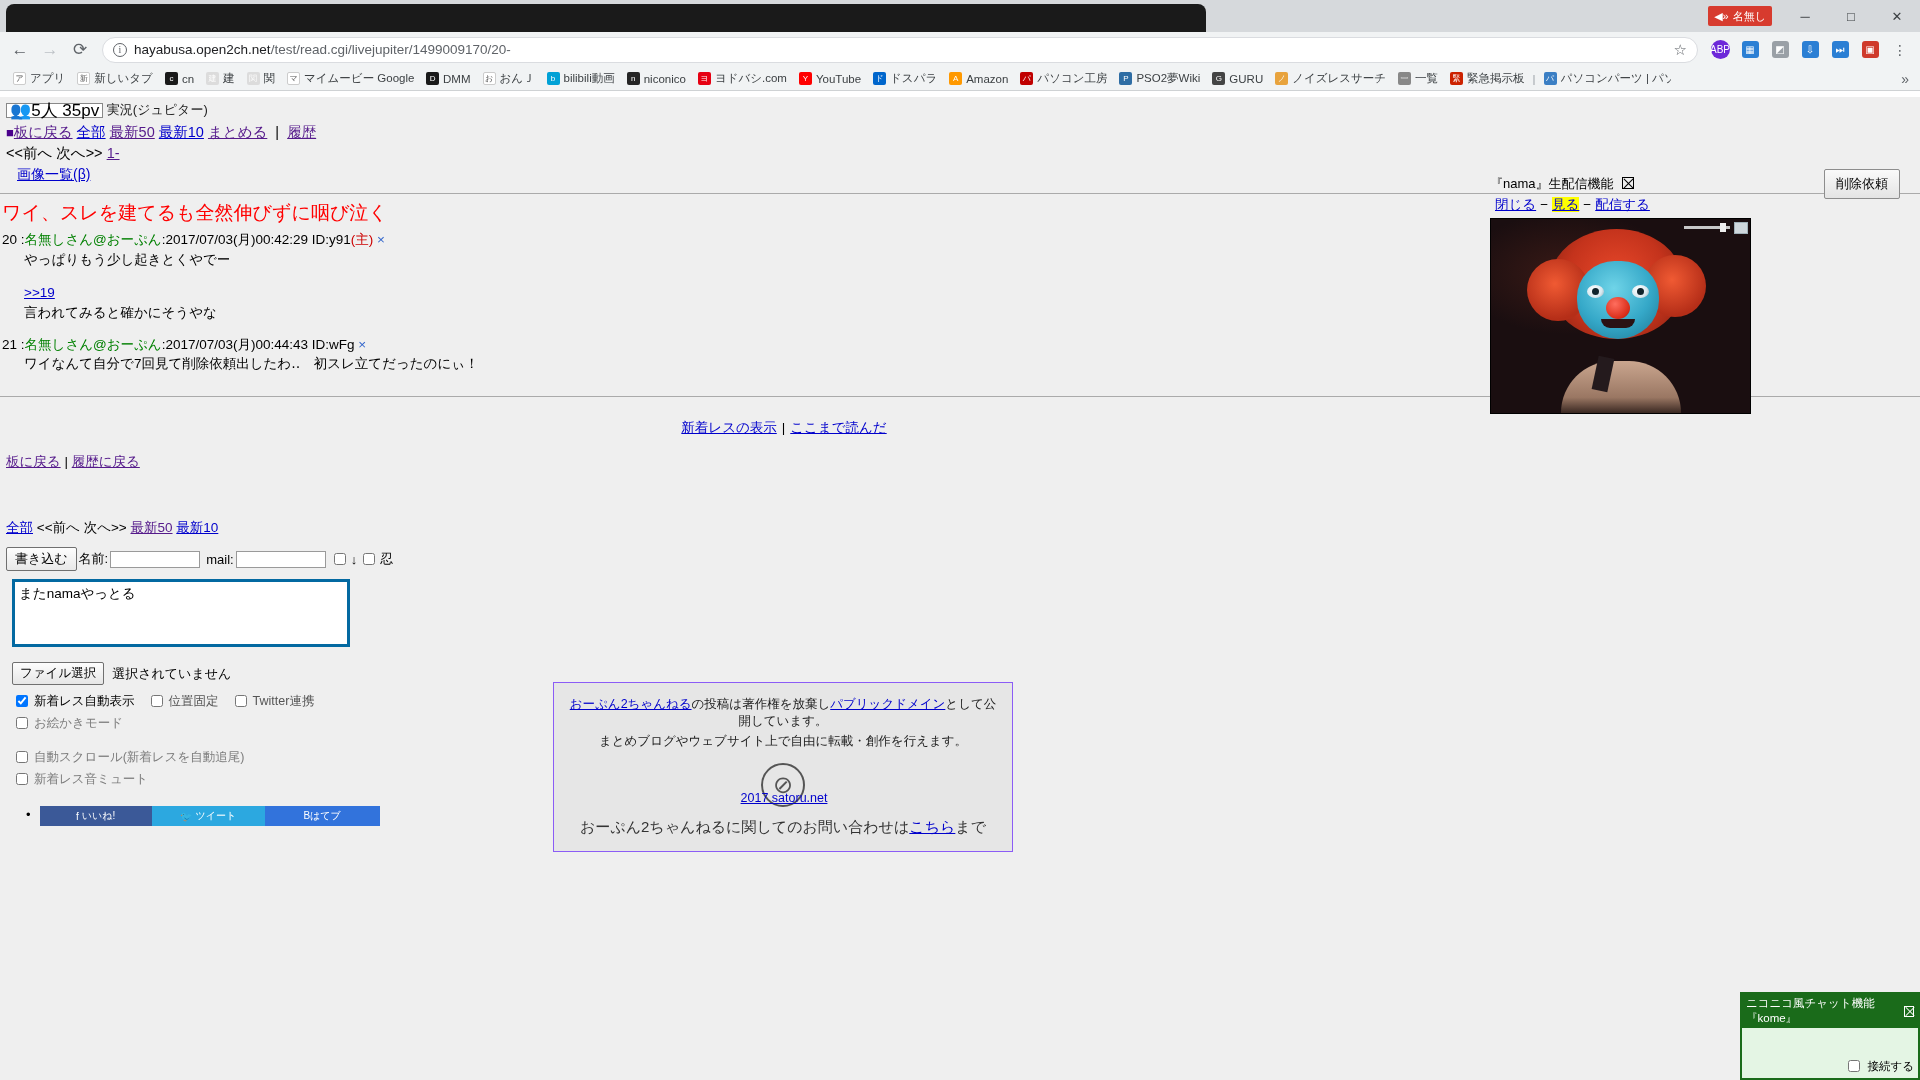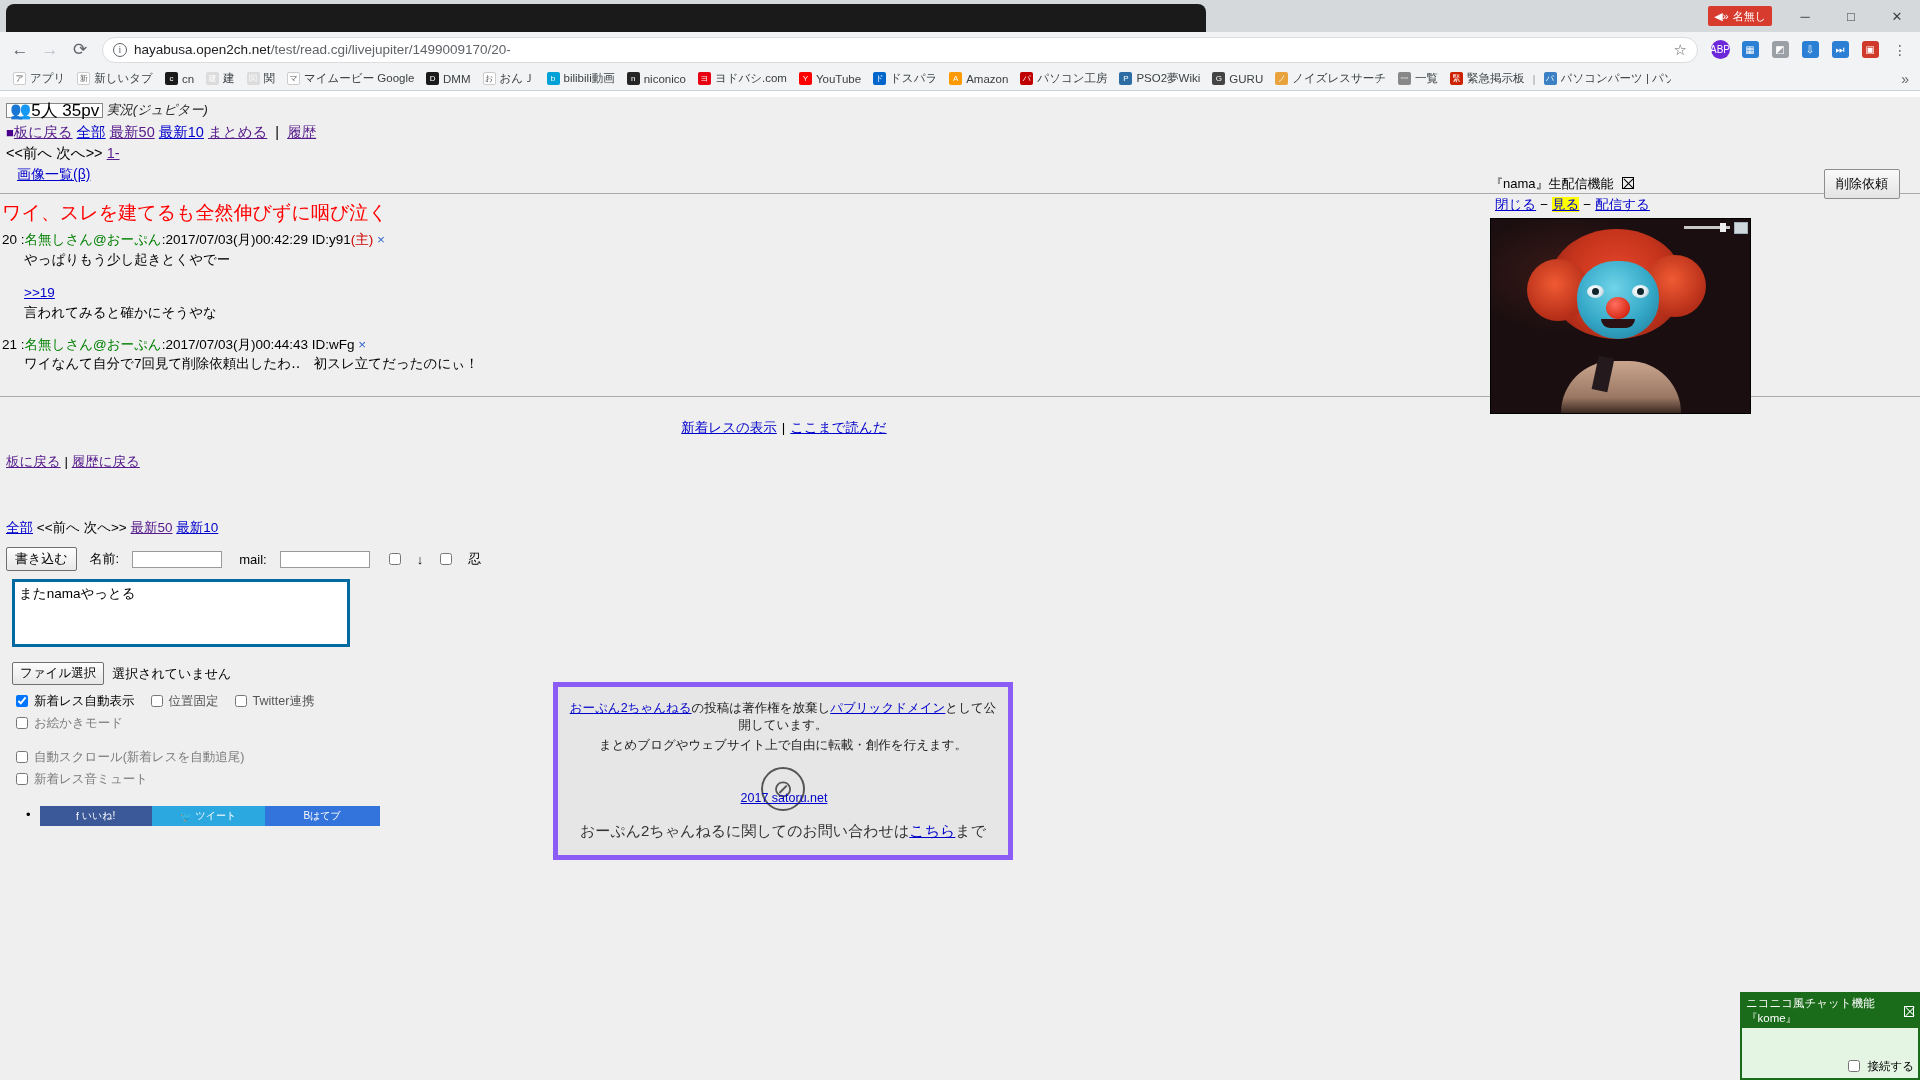--- a/index.html
+++ b/index.html
@@ -97,21 +97,21 @@
     font-size: 13px; color:#000;
   }
   a { text-decoration: underline; }
   .lnk { color:#0000cc; }
   .lnk-v { color:#551a8b; }
 
   .counter {
     display:inline-block; border:1px solid #888; background:#fff;
     font-size:17px; padding:0px 3px; line-height:13px; vertical-align: middle;
   }
-  .boardname { font-size:13px; color:#222;font-style:italic; }
+  .boardname { font-size:13px; color:#222; }
 
   .hdr-links { margin-top: 4px; font-size: 14.5px; }
   .hdr-links .sq { color:#4a008c; font-size:13px; }
   .hdr-links .divider { color:#000; padding:0 4px; }
 
   .navrow { font-size:14.5px; margin-top:2px; }
   .imglist { margin-top:3px; padding-left:17px; font-size:14px; }
 
   hr.sep { border:none; border-top:1px solid #aaa; margin: 9px 0 6px 0; }
 
@@ -129,21 +129,21 @@
   .post .body { margin: 1px 0 0 22px; font-size:13.5px; line-height:1.45; }
   .post .body a { color:#0000cc; }
   .post .anchor { display:block; }
 
   .center-links { text-align:center; margin-top: 22px; font-size:13.5px; }
   .center-links .bar { color:#000; padding:0 5px; }
 
   .botnav1 { margin-top: 16px; font-size:13.5px; }
   .botnav2 { margin-top: 12px; font-size:13.5px; }
 
-  .formrow { margin-top: 10px; display:flex; align-items:center; gap:13px; font-size:13px; }
+  .formrow { margin-top: 10px; display:flex; align-items:center; gap:2px; font-size:13px; }
   .btn-write {
     font-family:"Liberation Sans",sans-serif; font-size:13px;
     padding: 2px 8px; border:1px solid #707070; background:linear-gradient(#fdfdfd,#e8e8e8);
     border-radius:2px;
   }
   .inp {
     border:1px solid #9a9a9a; background:#fff; height:17px; font-size:12px; padding:0 2px;
   }
   .inp.name { width: 90px; }
   .inp.mail { width: 90px; }
@@ -173,21 +173,21 @@
   .sns-bar { display:inline-flex; vertical-align:middle; height:20px; }
   .sns-b { height:20px; display:flex; align-items:center; justify-content:center; color:#fff; font-size:10px; gap:3px;}
   .fb { background:#3b5998; width:112px; }
   .tw { background:#2ca8e0; width:113px; }
   .bt { background:#3273dc; width:115px; }
 
   .datlink { margin-top: 40px; font-size:13px; }
 
   .license {
     position:absolute; left: 553px; top: 585px; width: 460px;
-    background:#e6e6e6; border:5px solid #8b5cf6; text-align:center;
+    background:#e6e6e6; border:1px solid #8b5cf6; text-align:center;
     padding: 13px 10px 14px 10px; font-size:12.5px; color:#222;
   }
   .license .l1 { margin-bottom:3px; }
   .license .cc {
     width:44px;height:44px;border-radius:50%;border:2.5px solid #555;
     margin: 13px auto 11px auto; position:relative;
     display:flex;align-items:center;justify-content:center;
     font-size:24px;color:#555; font-family:"DejaVu Sans",sans-serif;
   }
   .license .small { font-size:15px; color:#333; }

